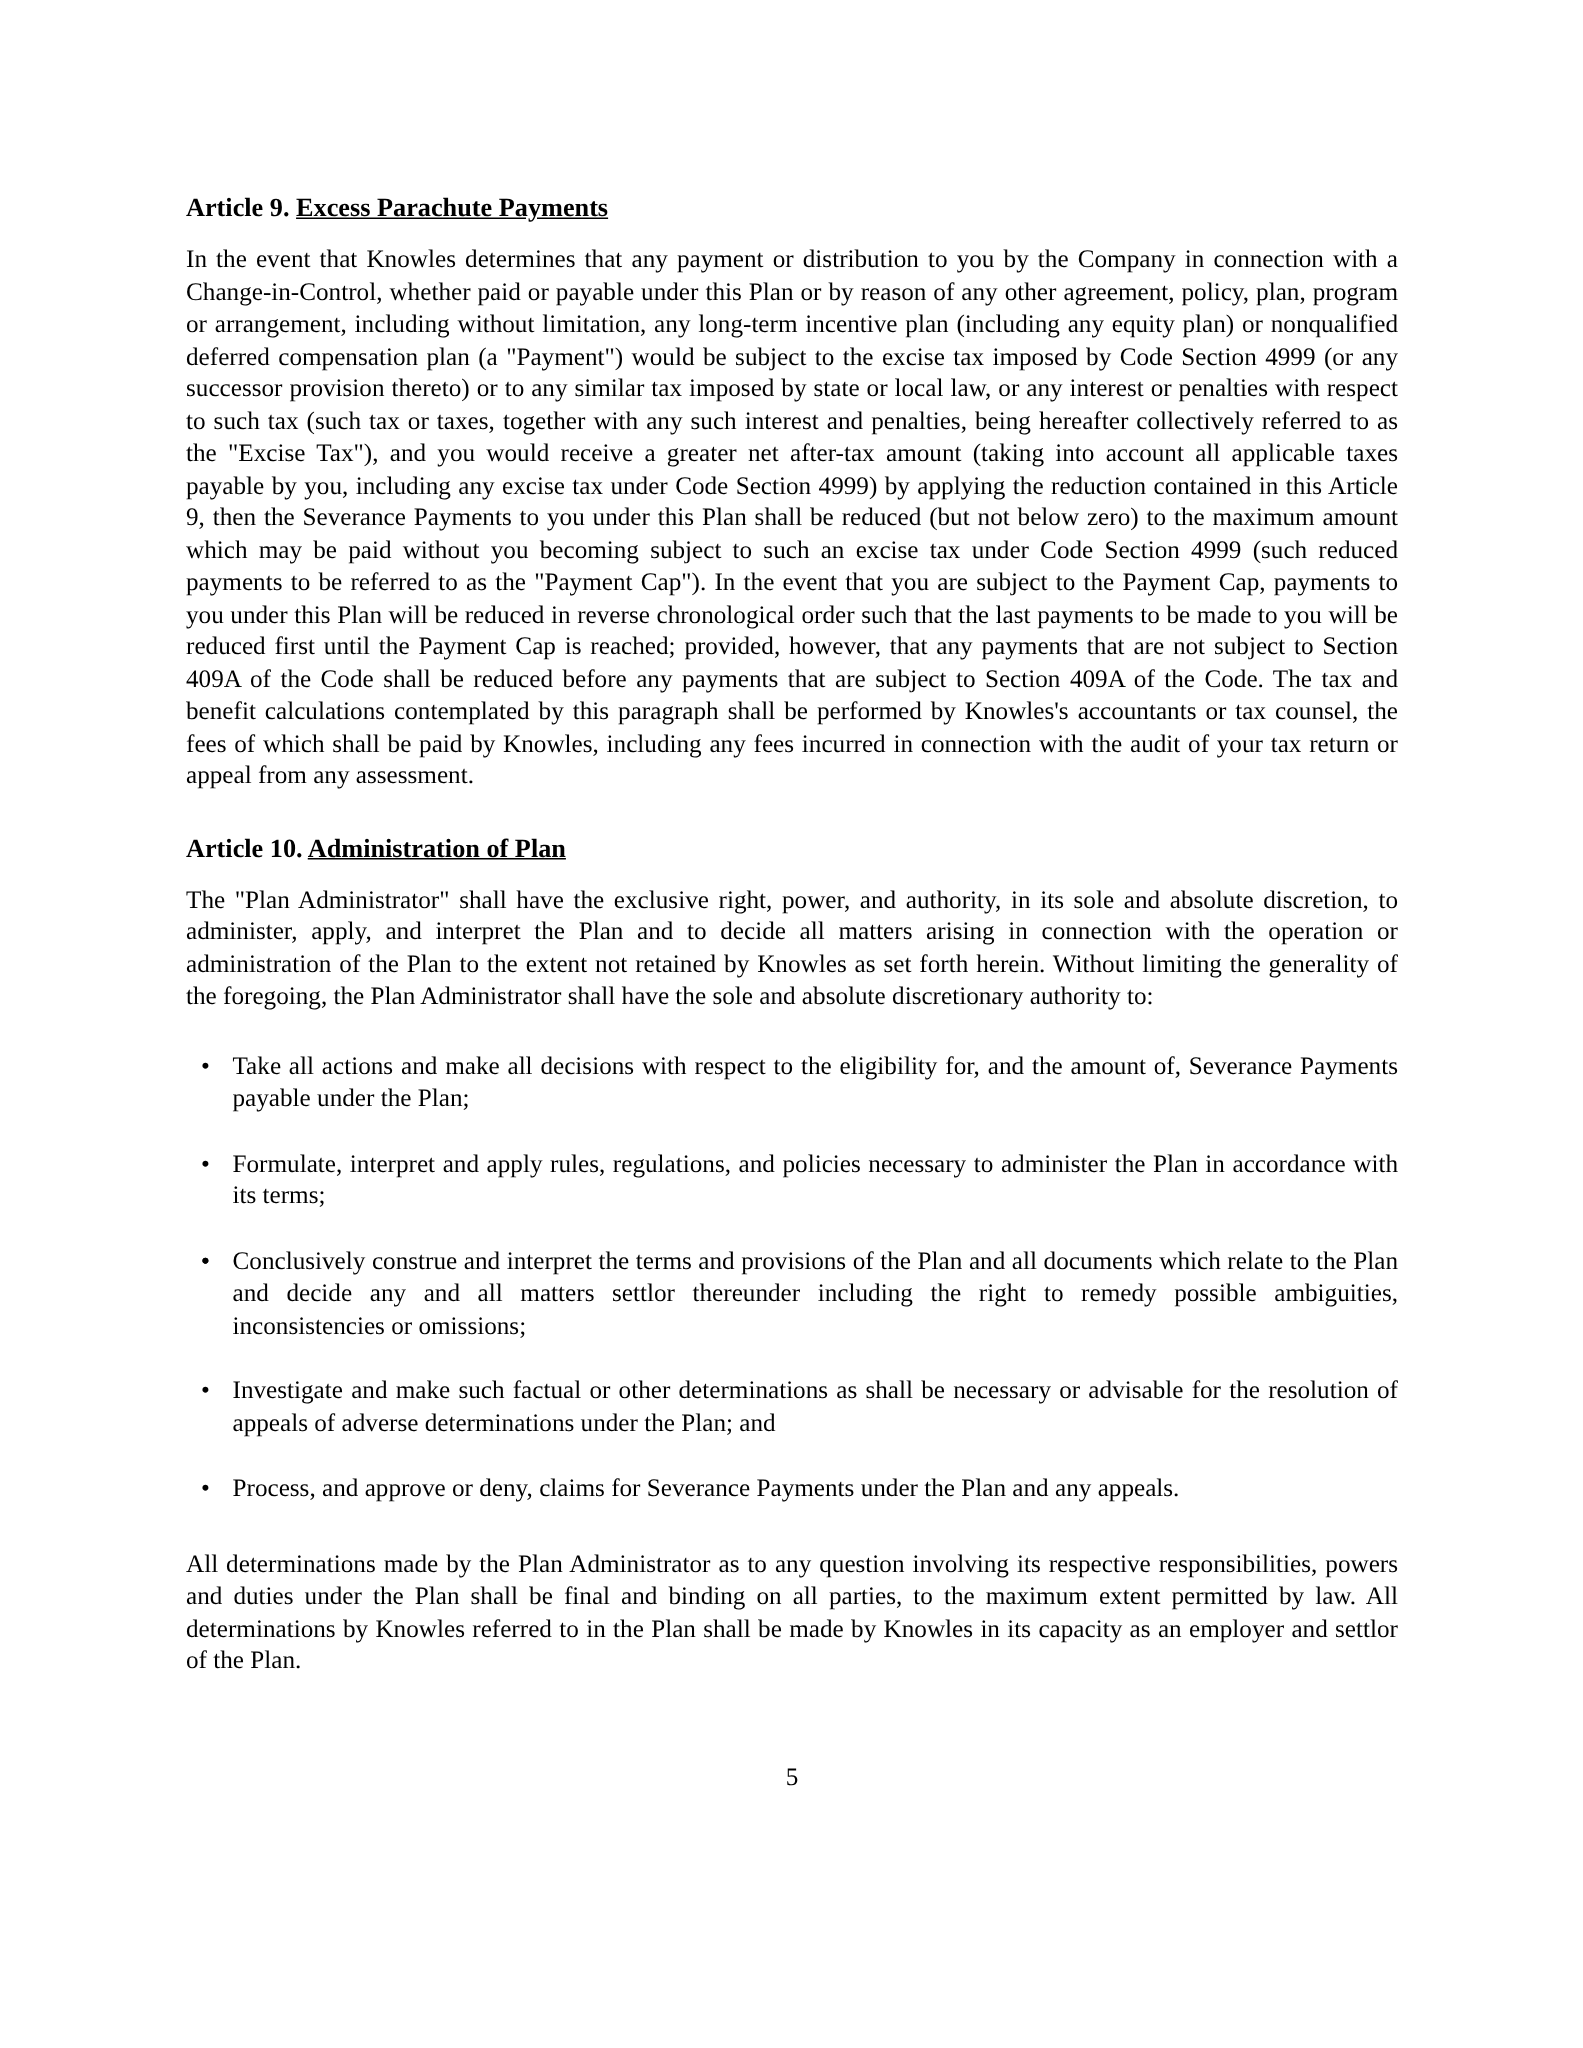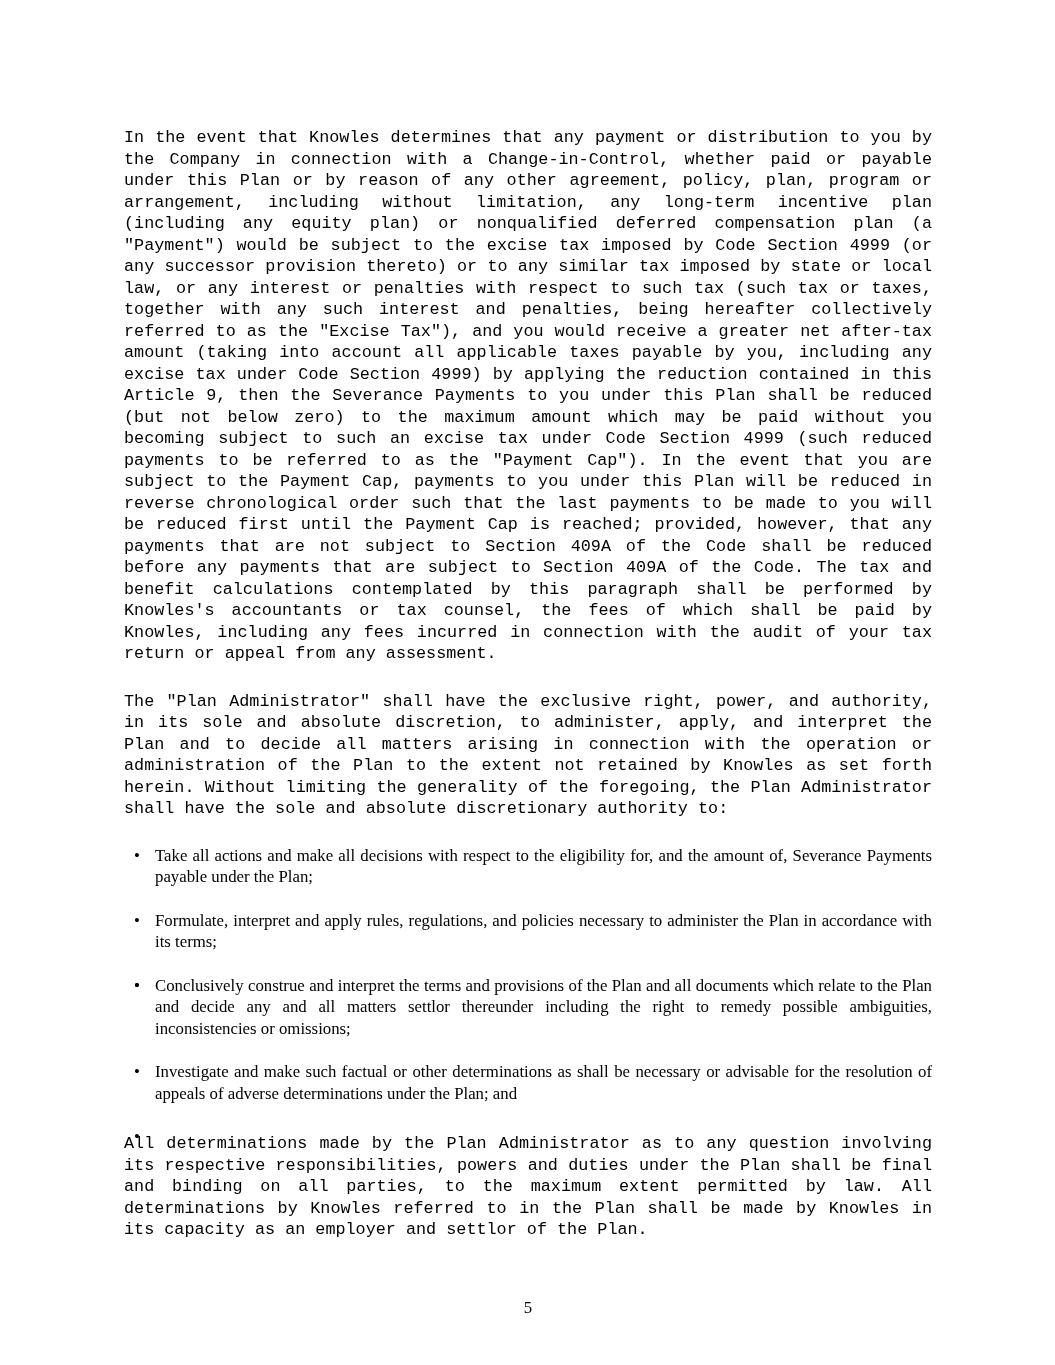--- a/index.html
+++ b/index.html
@@ -25,21 +25,20 @@
     font-weight: bold;
     line-height: 22px;
   }
   .heading .h-title {
     text-decoration: underline;
   }
   .para {
     margin: 0;
     text-align: justify;
     text-align-last: left;
-    font-family: Liberation Mono, monospace;
   }
   .para.a9-body { margin-bottom: 26px; }
   .para.a10-intro { margin-bottom: 25px; }
   .bullets {
     list-style: none;
     margin: 0 0 29px 0;
     padding: 0;
   }
   .bullet-item {
     position: relative;
@@ -57,23 +56,25 @@
   .page-number {
     margin-top: 56px;
     text-align: center;
   }
 </style>
 </head>
 <body>
 
 <div class="page">
 
+  <h2 class="heading"><span class="h-label">Article 9.</span> <span class="h-title">Excess Parachute Payments</span></h2>
 
   <p class="para a9-body">In the event that Knowles determines that any payment or distribution to you by the Company in connection with a Change-in-Control, whether paid or payable under this Plan or by reason of any other agreement, policy, plan, program or arrangement, including without limitation, any long-term incentive plan (including any equity plan) or nonqualified deferred compensation plan (a "Payment") would be subject to the excise tax imposed by Code Section 4999 (or any successor provision thereto) or to any similar tax imposed by state or local law, or any interest or penalties with respect to such tax (such tax or taxes, together with any such interest and penalties, being hereafter collectively referred to as the "Excise Tax"), and you would receive a greater net after-tax amount (taking into account all applicable taxes payable by you, including any excise tax under Code Section 4999) by applying the reduction contained in this Article 9, then the Severance Payments to you under this Plan shall be reduced (but not below zero) to the maximum amount which may be paid without you becoming subject to such an excise tax under Code Section 4999 (such reduced payments to be referred to as the "Payment Cap"). In the event that you are subject to the Payment Cap, payments to you under this Plan will be reduced in reverse chronological order such that the last payments to be made to you will be reduced first until the Payment Cap is reached; provided, however, that any payments that are not subject to Section 409A of the Code shall be reduced before any payments that are subject to Section 409A of the Code. The tax and benefit calculations contemplated by this paragraph shall be performed by Knowles's accountants or tax counsel, the fees of which shall be paid by Knowles, including any fees incurred in connection with the audit of your tax return or appeal from any assessment.</p>
 
+  <h2 class="heading"><span class="h-label">Article 10.</span> <span class="h-title">Administration of Plan</span></h2>
 
   <p class="para a10-intro">The "Plan Administrator" shall have the exclusive right, power, and authority, in its sole and absolute discretion, to administer, apply, and interpret the Plan and to decide all matters arising in connection with the operation or administration of the Plan to the extent not retained by Knowles as set forth herein. Without limiting the generality of the foregoing, the Plan Administrator shall have the sole and absolute discretionary authority to:</p>
 
   <ul class="bullets">
     <li class="bullet-item">
       <span class="bullet-marker">•</span>
       <span>Take all actions and make all decisions with respect to the eligibility for, and the amount of, Severance Payments payable under the Plan;</span>
     </li>
     <li class="bullet-item">
       <span class="bullet-marker">•</span>
@@ -85,20 +86,21 @@
     <li class="bullet-item">
       <span class="bullet-marker">•</span>
       <span>Conclusively construe and interpret the terms and provisions of the Plan and all documents which relate to the Plan and decide any and all matters settlor thereunder including the right to remedy possible ambiguities, inconsistencies or omissions;</span>
     </li>
     <li class="bullet-item">
       <span class="bullet-marker">•</span>
       <span>Investigate and make such factual or other determinations as shall be necessary or advisable for the resolution of appeals of adverse determinations under the Plan; and</span>
     </li>
     <li class="bullet-item">
       <span class="bullet-marker">•</span>
+      <span>Process, and approve or deny, claims for Severance Payments under the Plan and any appeals.</span>
     </li>
   </ul>
 
   <p class="para">All determinations made by the Plan Administrator as to any question involving its respective responsibilities, powers and duties under the Plan shall be final and binding on all parties, to the maximum extent permitted by law. All determinations by Knowles referred to in the Plan shall be made by Knowles in its capacity as an employer and settlor of the Plan.</p>
 
   <div class="page-number">5</div>
 
 </div>
 
 </body></html>

